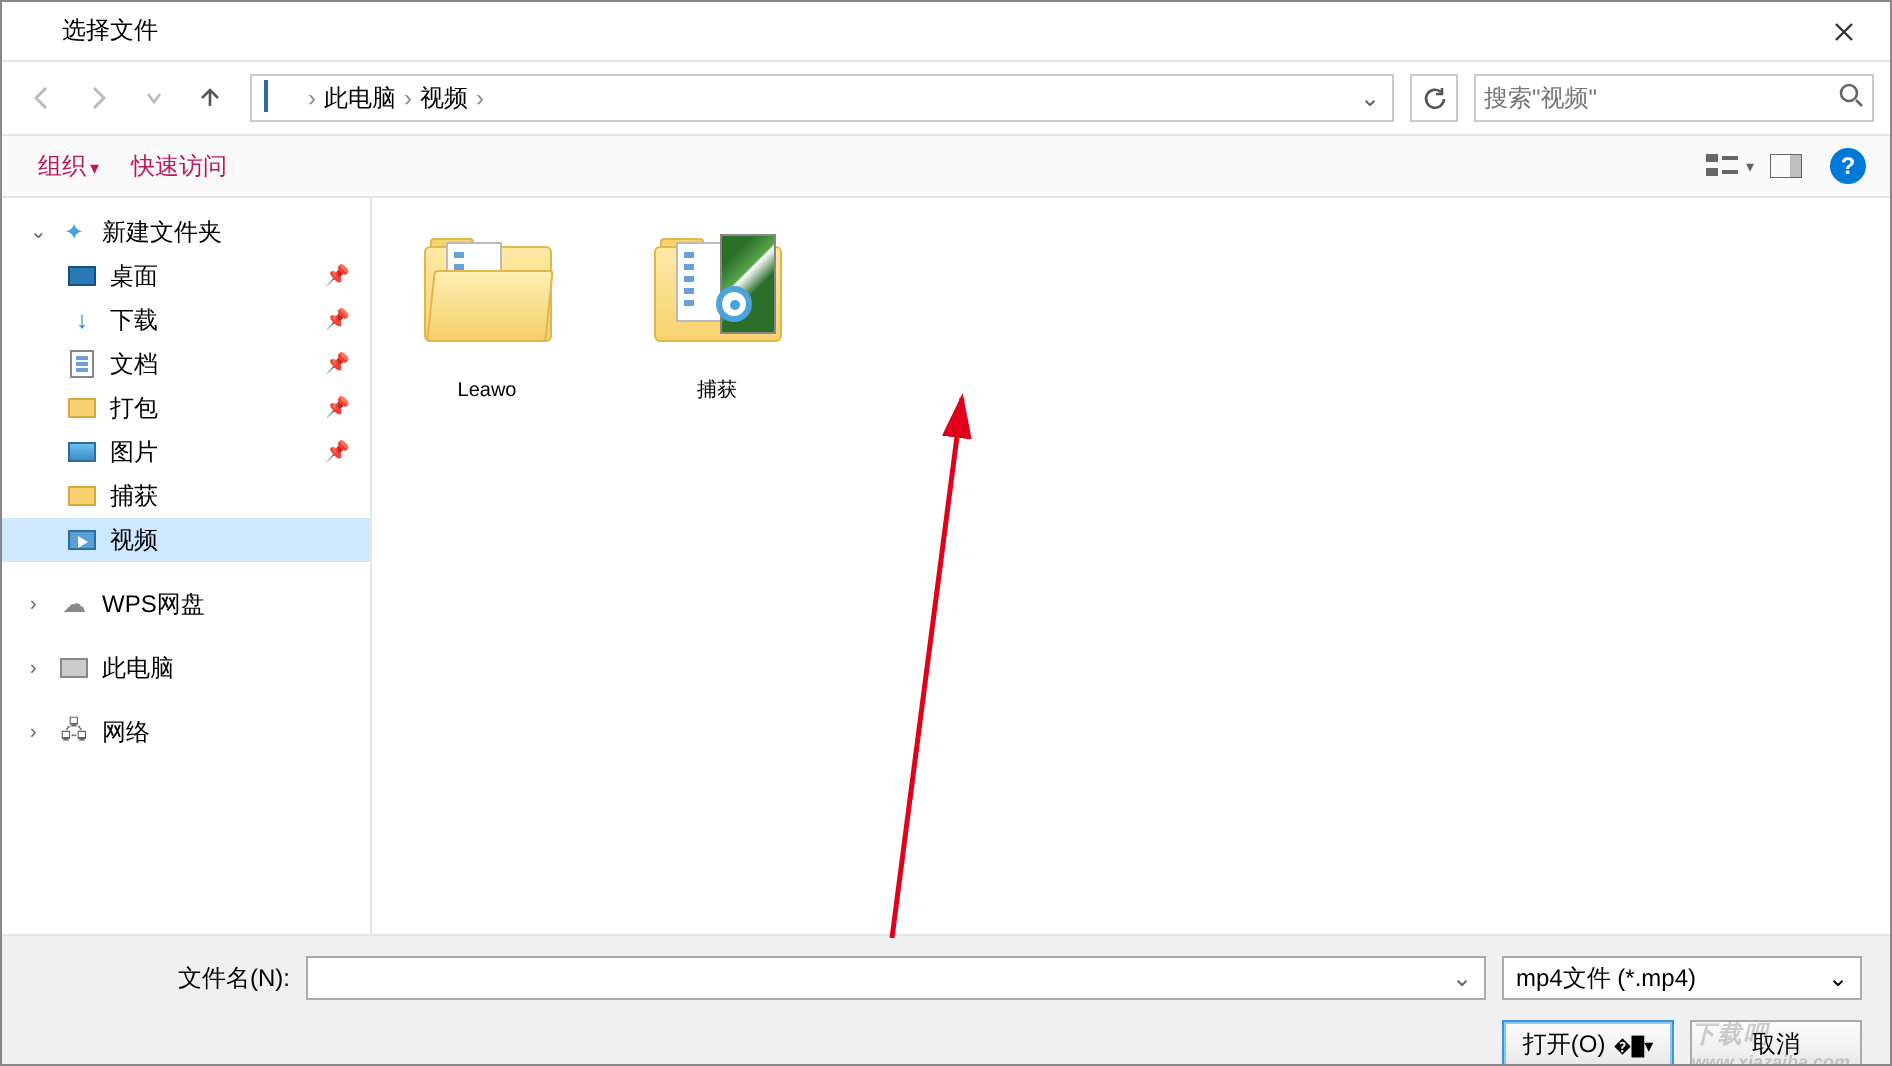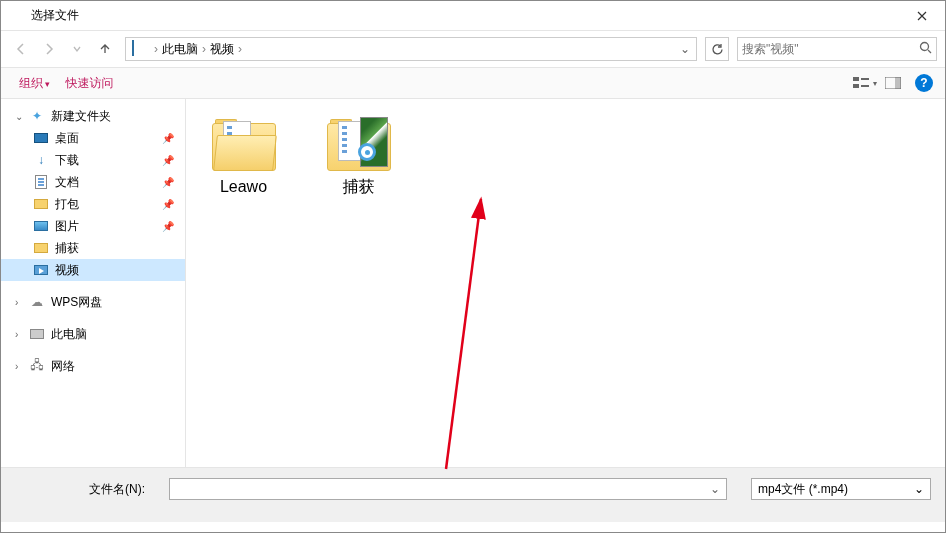--- a/index.html
+++ b/index.html
@@ -38,41 +38,41 @@
 .tree-item.lvl2 { padding-left: 32px; }
 .tree-item .exp { width: 12px; color: #666; font-size: 10px; }
 .tree-item .ticon { width: 16px; height: 16px; margin-right: 4px; display: flex; align-items: center; justify-content: center; }
 .tree-item.selected { background: #cde8ff; }
 .tree-item .pin { margin-left: auto; margin-right: 10px; color: #888; font-size: 10px; }
 .tree-sep { height: 10px; }
 
 .content { flex: 1; padding: 16px 10px; display: flex; flex-wrap: wrap; align-content: flex-start; gap: 10px 20px; position: relative; }
 .file-item { width: 95px; display: flex; flex-direction: column; align-items: center; text-align: center; }
 .file-icon { width: 70px; height: 58px; margin-bottom: 4px; position: relative; }
-.file-label { font-size: 16px; line-height: 1.3; word-break: break-all; }
+.file-label { font-size: 10px; line-height: 1.3; word-break: break-all; margin-top: 12px; }
 
 .folder-shape { width: 64px; height: 48px; background: linear-gradient(#ffe9a6, #f7d26e); border-radius: 3px; position: absolute; bottom: 2px; left: 3px; border: 1px solid #e0b84a; }
 .folder-tab { position: absolute; top: 4px; left: 6px; width: 22px; height: 8px; background: #f7d26e; border-radius: 2px 2px 0 0; border: 1px solid #e0b84a; border-bottom: none; }
 .folder-paper { position: absolute; left: 14px; top: 6px; width: 28px; height: 40px; background: #fff; border: 1px solid #bbb; }
 .folder-paper::before { content:""; position:absolute; left:3px; top:4px; width:5px; height:30px; background: repeating-linear-gradient(#6aa0d8 0 3px, transparent 3px 6px);}
 .folder-front { position: absolute; bottom: 2px; left: 6px; width: 60px; height: 36px; background: linear-gradient(#ffeeb3, #f5cf6b); border-radius: 2px; border: 1px solid #e0b84a; transform: skewX(-6deg); }
 
 .capture-img { position: absolute; right: 6px; top: 2px; width: 28px; height: 50px; background: linear-gradient(135deg,#2a6e2a 20%,#5aa34a 40%,#fff 42%,#2a6e2a 60%); border: 1px solid #888; }
 .capture-eye { position: absolute; right: 18px; top: 28px; width: 18px; height: 18px; border: 3px solid #4aa3df; border-radius: 50%; background: #fff; }
 .capture-eye::after { content:""; position:absolute; left:4px; top:4px; width:5px; height:5px; background:#4aa3df; border-radius:50%; }
 
 .video-thumb { width: 78px; height: 54px; background: #000; position: relative; margin: 0 auto; }
 .video-thumb::before, .video-thumb::after { content:""; position:absolute; top:0; bottom:0; width:9px; background: repeating-linear-gradient(#fff 0 4px, #000 4px 9px); }
 .video-thumb::before { left: 0; }
 .video-thumb::after { right: 0; }
 
 .arrow-svg { position: absolute; left: 240px; top: 70px; pointer-events: none; }
 
 .footer { border-top: 1px solid #e5e5e5; background: #f0f0f0; padding: 10px 14px 12px 14px; }
-.row1 { display: flex; align-items: center; gap: 24px; margin-bottom: 10px; }
+.row1 { display: flex; align-items: center; gap: 8px; margin-bottom: 10px; }
 .row1 .lbl { width: 130px; text-align: right; }
 .row1 .fname { flex: 1; height: 22px; border: 1px solid #aaa; background: #fff; }
 .row1 .ftype { width: 180px; height: 22px; border: 1px solid #aaa; background: #fff; display: flex; align-items: center; padding: 0 6px; }
 .row1 .ftype .dd { margin-left: auto; }
 .row2 { display: flex; justify-content: flex-end; gap: 8px; position: relative; }
 .btn { width: 86px; height: 24px; border: 1px solid #aaa; background: linear-gradient(#fdfdfd,#e8e8e8); display: flex; align-items: center; justify-content: center; }
 .btn.primary { border: 1px solid #3399dd; box-shadow: 0 0 0 1px #8fc7ee inset; }
 .watermark { position: absolute; right: 6px; bottom: -2px; font-size: 18px; color: rgba(0,0,0,.18); font-style: italic; font-weight: bold; pointer-events: none; letter-spacing: 1px; }
 .watermark small { display:block; font-size:9px; letter-spacing:0; }
 
@@ -290,13 +290,21 @@
   <div class="row1">
     <span class="lbl">文件名(N):</span>
     <div class="fname">
         <span style="margin-left:auto;padding:3px 6px;color:#666;float:right">⌄</span>
       </div>
     <div class="ftype">
         <span>mp4文件 (*.mp4)</span>
         <span class="dd">⌄</span>
       </div>
   </div>
+  <div class="row2">
+    <div class="btn primary">
+        <span>打开(O)</span>
+        <span style="margin-left:4px;font-size:9px">�█▾</span>
+      </div>
+    <div class="btn">取消</div>
+    <div class="watermark"><span>下载吧</span><small>www.xiazaiba.com</small></div>
+  </div>
 </div>
 
 </body></html>

